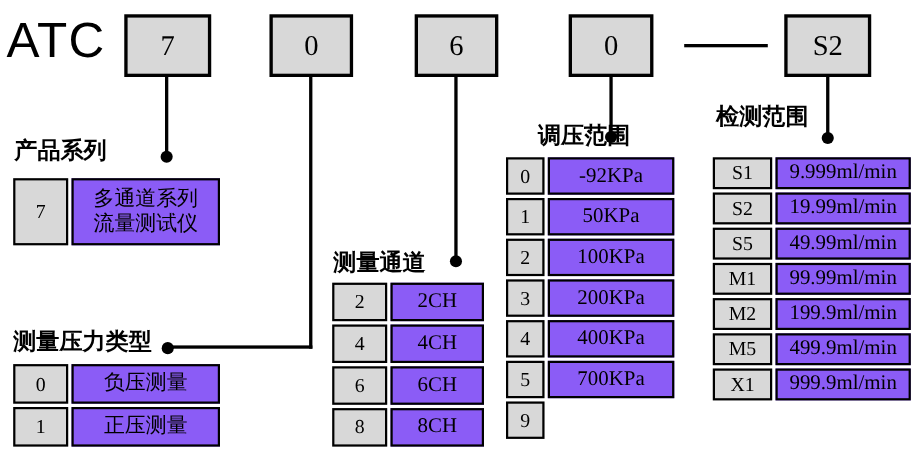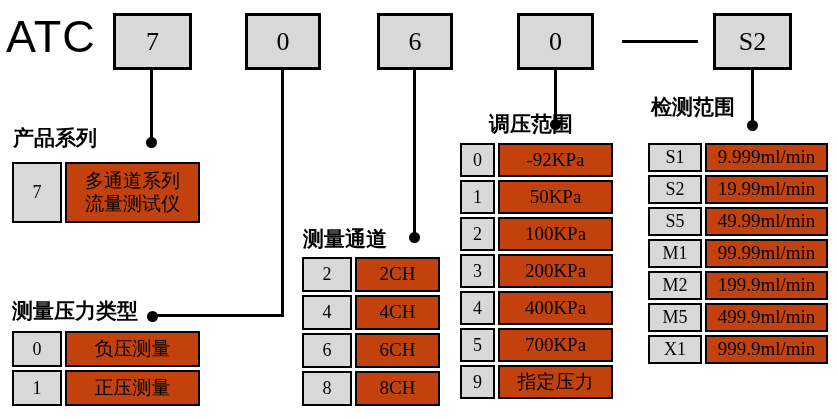--- a/index.html
+++ b/index.html
@@ -50,21 +50,21 @@
   .tt5 { left:651px; top:95px; }
   .tbl { position:absolute; }
   .row { display:flex; gap:3px; margin-bottom:3px; }
   .row:last-child { margin-bottom:0; }
   .cell {
     box-sizing:border-box; border:2px solid #000;
     display:flex; align-items:center; justify-content:center;
     text-align:center;
   }
   .code { background:#d8d8d8; font-size:18px; }
-  .val  { background:#c2410c; font-size:19px; white-space:pre-line; line-height:1.2; }
+  .val  { background:#8b5cf6; font-size:19px; white-space:pre-line; line-height:1.2; }
   .t1 { left:12px;  top:162px; } .t1 .row { height:61px; } .t1 .code { width:50px; } .t1 .val { width:135px; }
   .t2 { left:12px;  top:331px; } .t2 .row { height:36px; } .t2 .code { width:50px; } .t2 .val { width:135px; }
   .t3 { left:302px; top:257px; } .t3 .row { height:35px; } .t3 .code { width:50px; } .t3 .val { width:85px; }
   .t4 { left:460px; top:143px; } .t4 .row { height:34px; } .t4 .code { width:35px; } .t4 .val { width:115px; }
   .t5 { left:648px; top:143px; } .t5 .row { height:29px; } .t5 .code { width:54px; } .t5 .val { width:123px; }
 </style>
 </head>
 <body>
 
 <div class="canvas">
@@ -178,21 +178,20 @@
         <div class="cell val">400KPa</div>
       </div>
 
       <div class="row">
         <div class="cell code">5</div>
         <div class="cell val">700KPa</div>
       </div>
 
       <div class="row">
         <div class="cell code">9</div>
-        <div class="cell val">指定压力</div>
       </div>
     </div>
 
   <div class="tbl t5">
 
       <div class="row">
         <div class="cell code">S1</div>
         <div class="cell val">9.999ml/min</div>
       </div>
 

